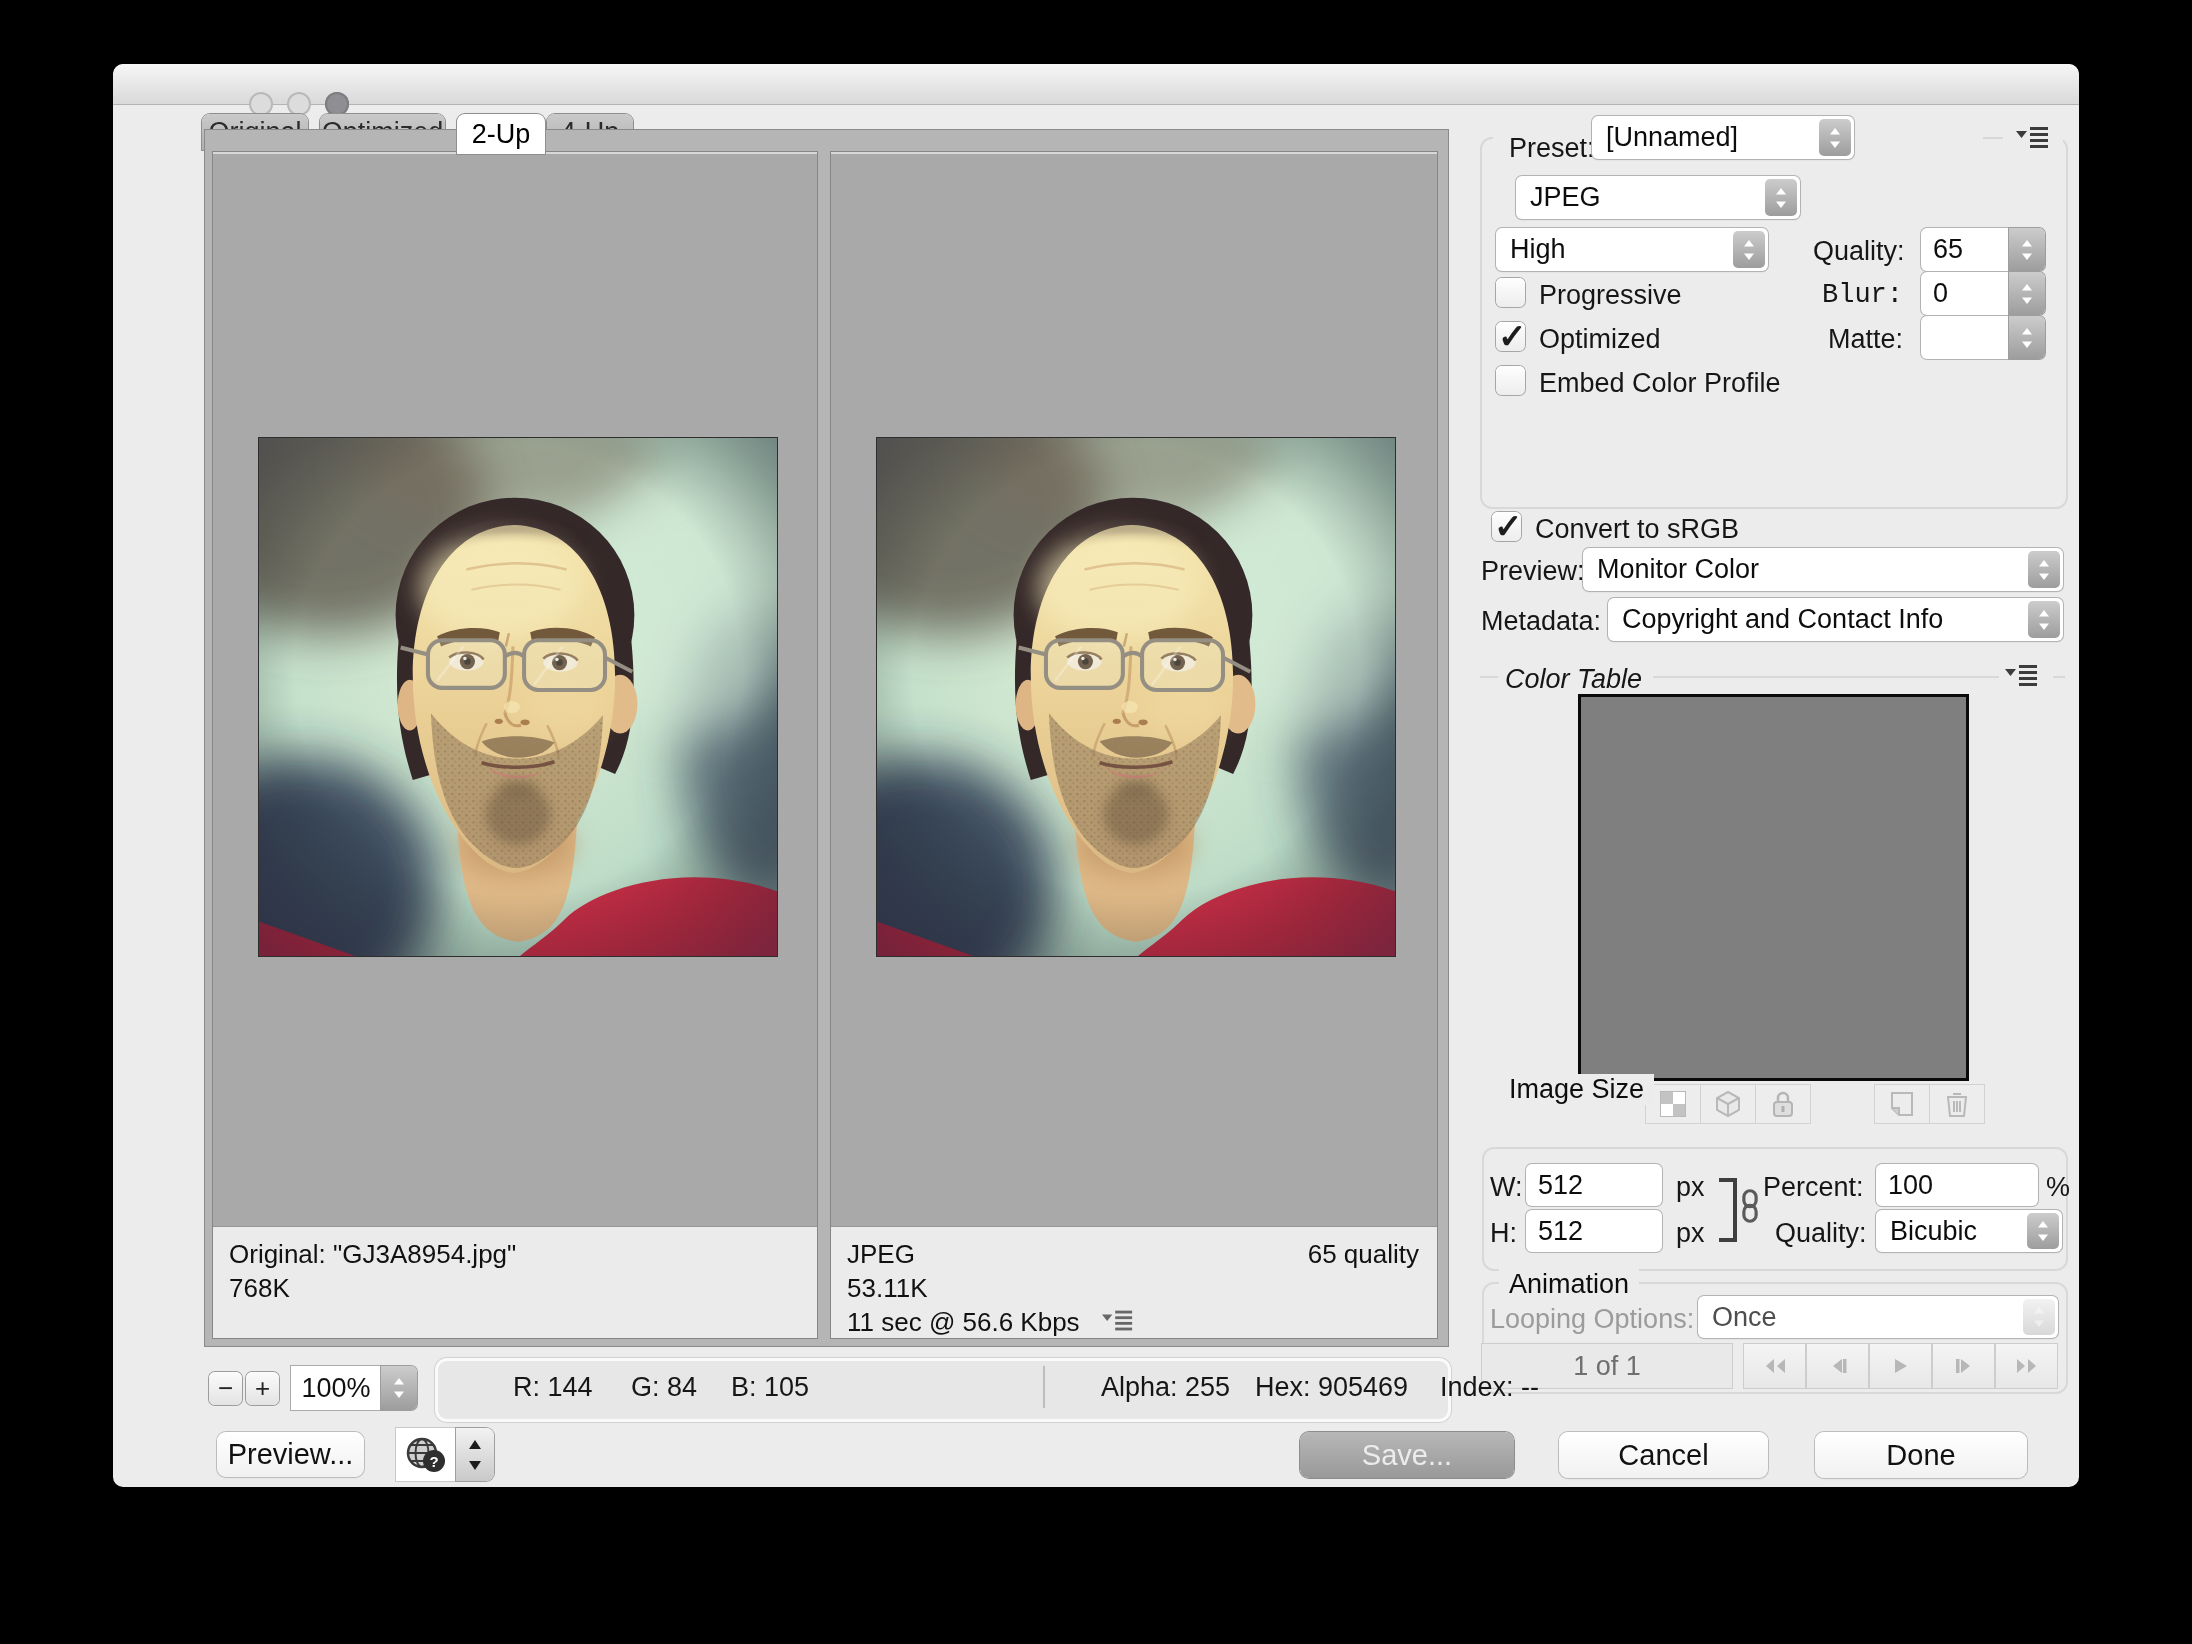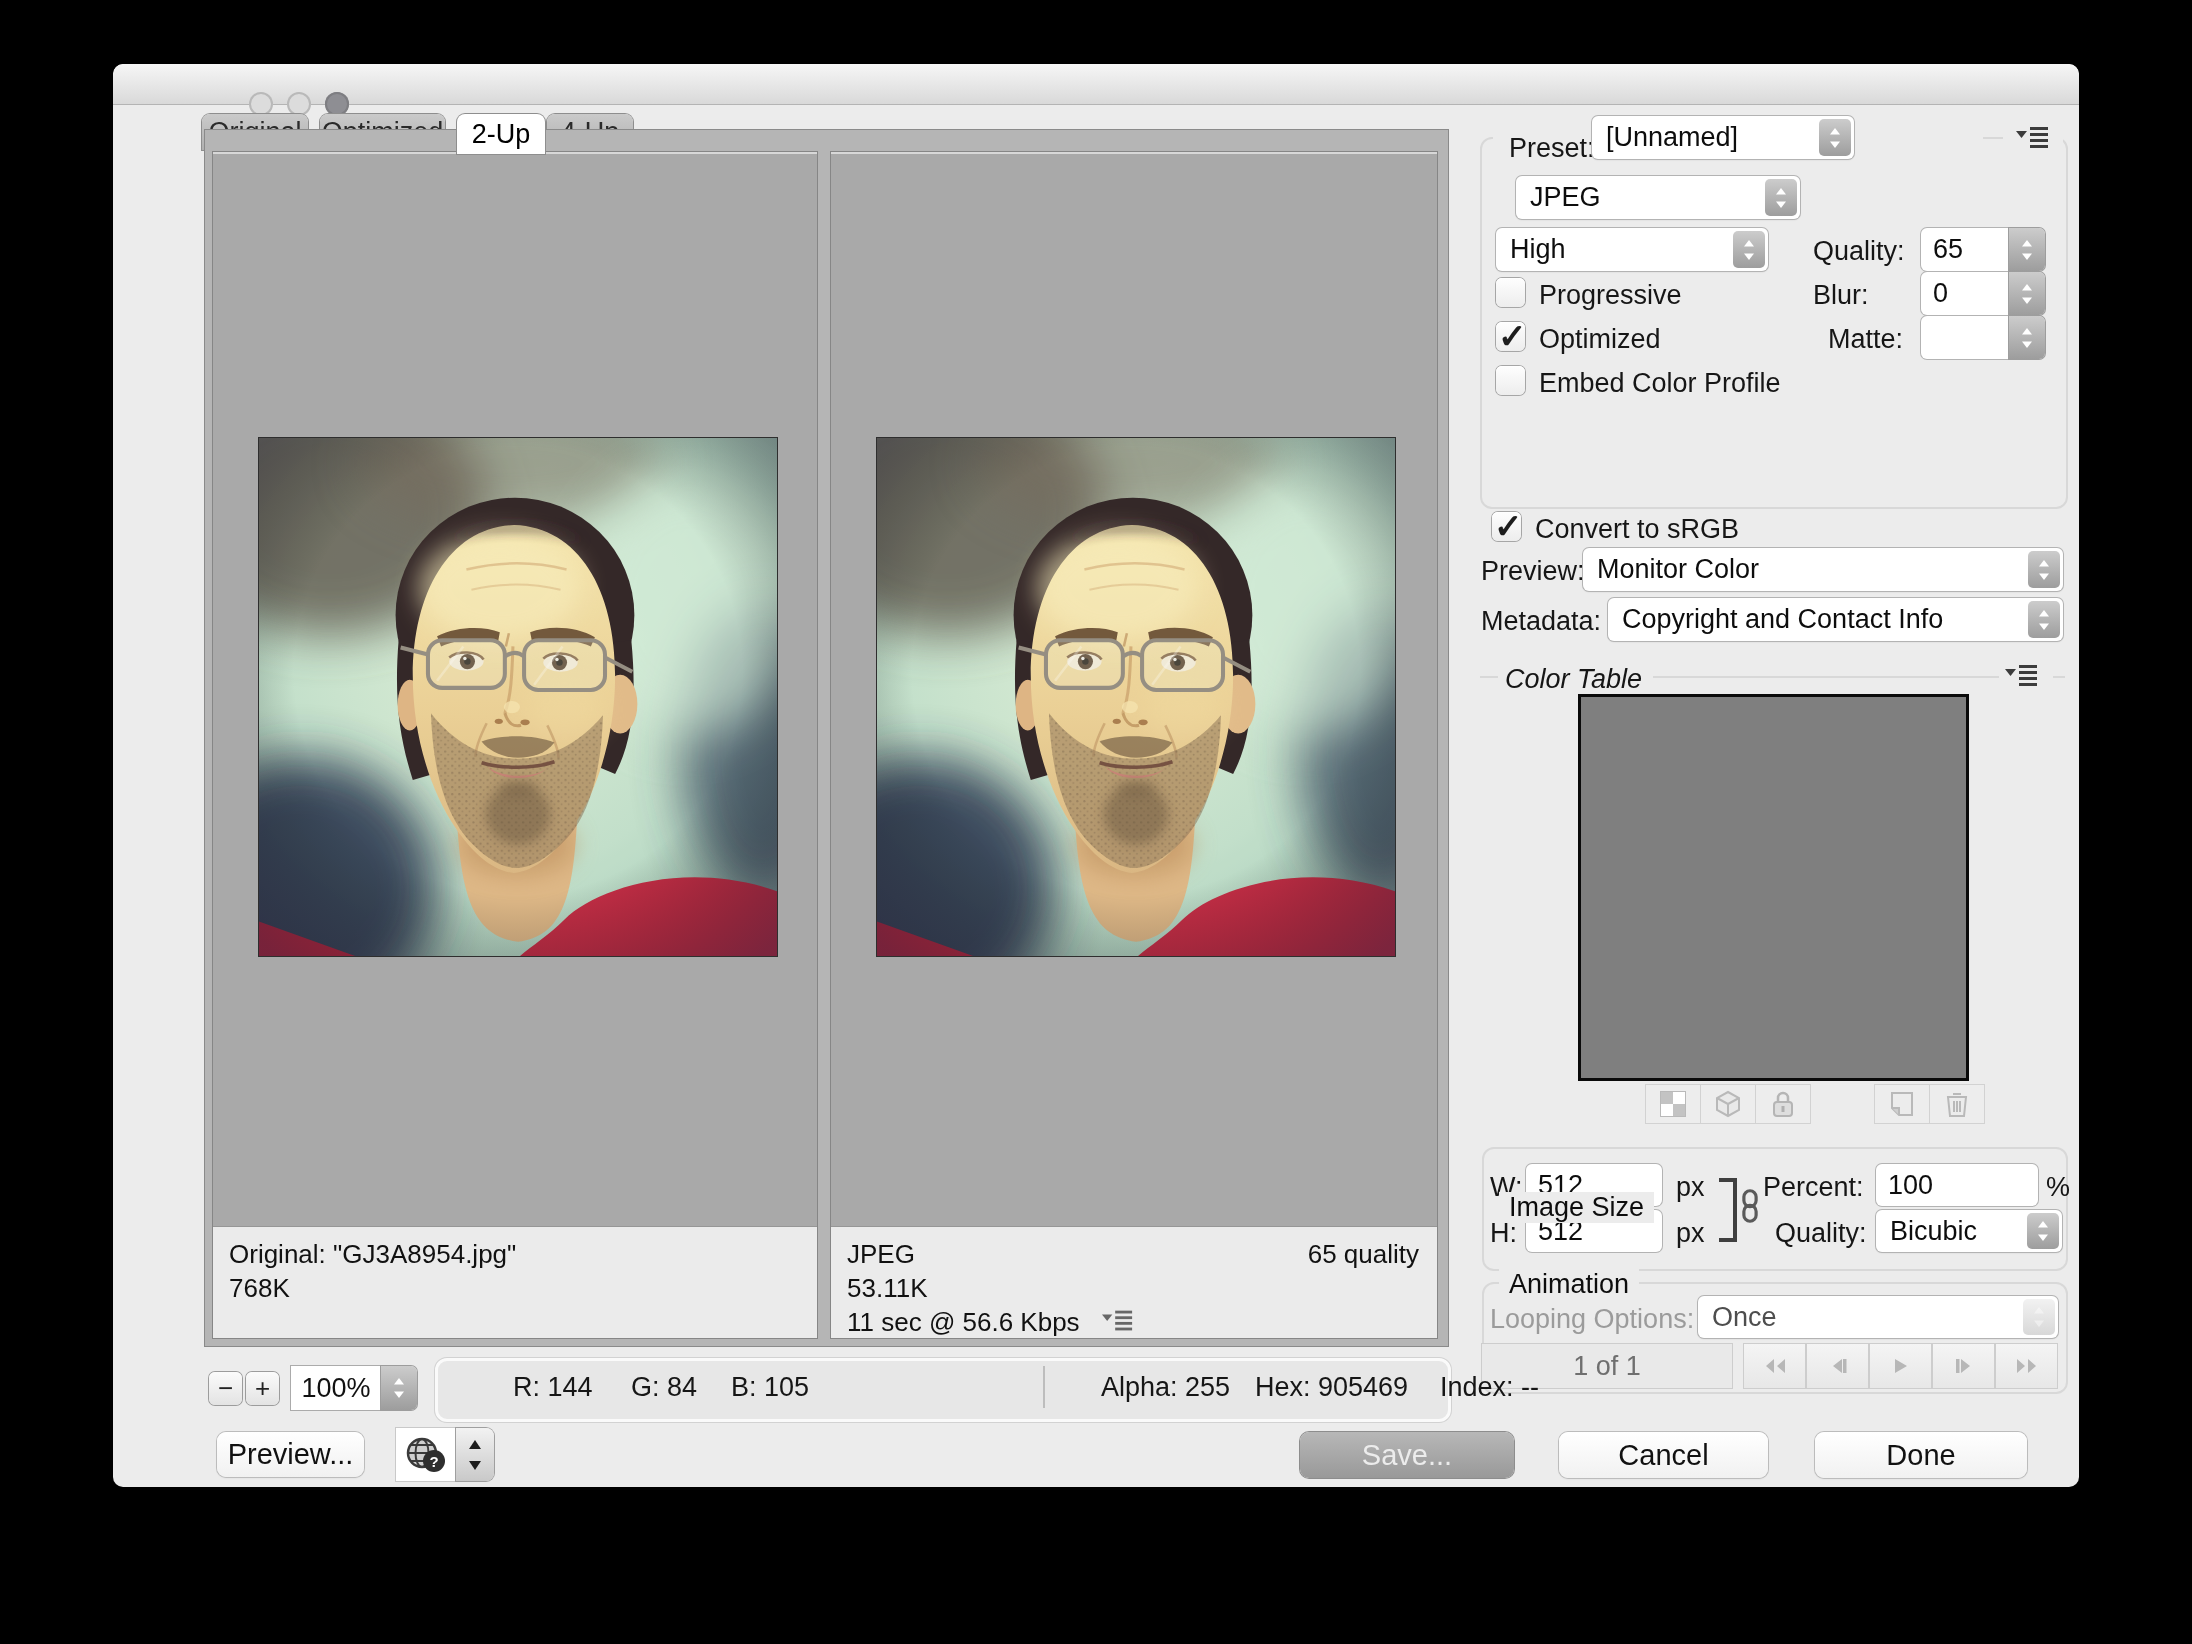--- a/index.html
+++ b/index.html
@@ -294,21 +294,21 @@
       <span>65</span>
     </div>
   <div class="stepcap" style="left:1896px;top:164px;width:36px;height:43px;">
       <svg width="14" height="24" viewBox="0 0 14 24">
         <use href="#chev-g"></use>
       </svg>
     </div>
 
   <div class="cb" style="left:1383px;top:214px;"></div>
   <div class="lbl" style="left:1426px;top:216px;">Progressive</div>
-  <div class="lbl" style="left:1700px;top:216px;width:90px;text-align:left;">Blur:</div>
+  <div class="lbl" style="left:1700px;top:216px;width:90px;text-align:right;font-family:Liberation Mono, monospace;">Blur:</div>
   <div class="field" style="left:1808px;top:208px;width:88px;height:43px;">
       <span>0</span>
     </div>
   <div class="stepcap" style="left:1896px;top:208px;width:36px;height:43px;">
       <svg width="14" height="24" viewBox="0 0 14 24">
         <use href="#chev-g"></use>
       </svg>
     </div>
 
   <div class="cb checked" style="left:1383px;top:258px;"></div>
@@ -384,21 +384,21 @@
       </svg>
   </div>
   <div class="ctbtn" style="left:1817px;top:1021px;width:54px;">
     <svg width="26" height="28" viewBox="0 0 26 28">
         <path d="M4 7 H22 L20 26 H6 Z" fill="#ececec" stroke="#b9b9b9" stroke-width="2"></path>
         <path d="M9 4 H17 M3 7 H23 M10 11 V22 M13 11 V22 M16 11 V22" stroke="#b9b9b9" stroke-width="2" fill="none"></path>
       </svg>
   </div>
 
   <div class="grp" style="left:1369px;top:1083px;width:582px;height:120px;"></div>
-  <div class="gtitle" style="left:1386px;top:1128px;">Image Size</div>
+  <div class="gtitle" style="left:1386px;top:1010px;">Image Size</div>
   <div class="lbl" style="left:1377px;top:1108px;">W:</div>
   <div class="field" style="left:1413px;top:1100px;width:136px;height:42px;border-radius:6px;">
       <span>512</span>
     </div>
   <div class="lbl" style="left:1563px;top:1108px;">px</div>
   <div class="lbl" style="left:1377px;top:1154px;">H:</div>
   <div class="field" style="left:1413px;top:1146px;width:136px;height:42px;border-radius:6px;">
       <span>512</span>
     </div>
   <div class="lbl" style="left:1563px;top:1154px;">px</div>

